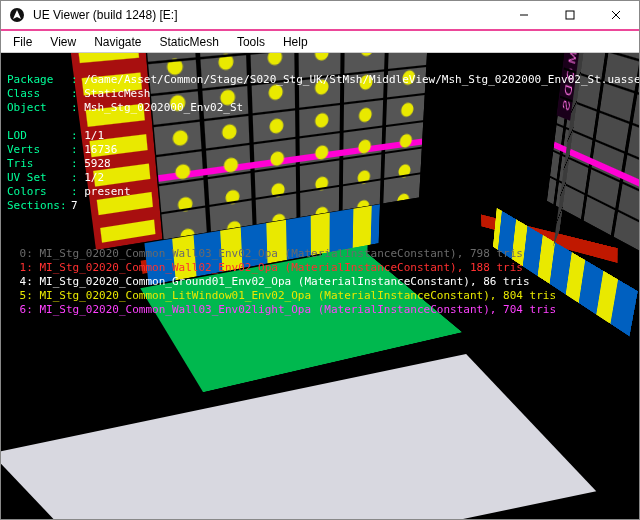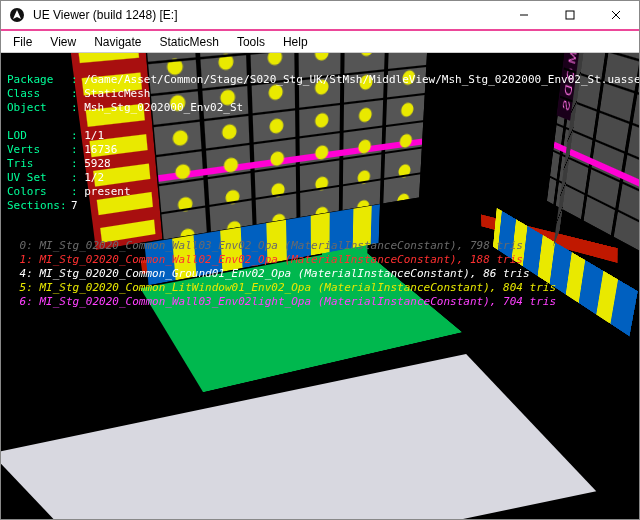--- a/index.html
+++ b/index.html
@@ -11,21 +11,21 @@
   .title-text { flex:1; font-size:12px; color:#000; }
   .winbtns { display:flex; height:100%; }
   .winbtn { width:46px; height:100%; display:flex; align-items:center; justify-content:center; color:#000; font-size:10px; }
   .menubar { height:22px; display:flex; align-items:center; gap:2px; padding:0 4px; background:#fff; border-bottom:1px solid #ccc;text-align:right; }
   .menuitem { padding:2px 8px; font-size:12px; color:#000; }
   .viewport { flex:1; background:#000; position:relative; overflow:hidden; font-family:Consolas,monospace; font-size:11px; color:#fff; }
   .info { position:absolute; top:6px; left:6px; line-height:14px; white-space:pre; }
   .lbl { color:#00ff99; display:inline-block; width:64px; }
   .colon { color:#00ff99; }
   .val { color:#fff; }
-  .sections { position:absolute; top:186px; left:12px; line-height:14px;font-style:italic; }
+  .sections { position:absolute; top:194px; left:12px; line-height:14px; }
   .sec-row { white-space:pre; }
   .scene { position:absolute; left:0; right:0; bottom:0; top:0; }
   
   .stage { position:absolute; left:50%; top:56%; transform:translate(-50%,-50%); perspective:900px; perspective-origin:50% 30%; }
   .floor { position:absolute; width:520px; height:320px; background:#d8d8e0; transform:rotateX(62deg) rotateZ(-24deg) translate(-260px,-120px); left:50%; top:56%; }
   .bcube { position:absolute; transform-style:preserve-3d; left:50%; top:60%; transform:translate(-50%,-50%) rotateX(62deg) rotateZ(-24deg); }
   .face { position:absolute; }
   .leftwall { width:260px; height:210px; background:
      linear-gradient(#ff00d4,#ff00d4) 0 0/100% 6px no-repeat,
      linear-gradient(#ff00d4,#ff00d4) 0 150px/100% 6px no-repeat,

